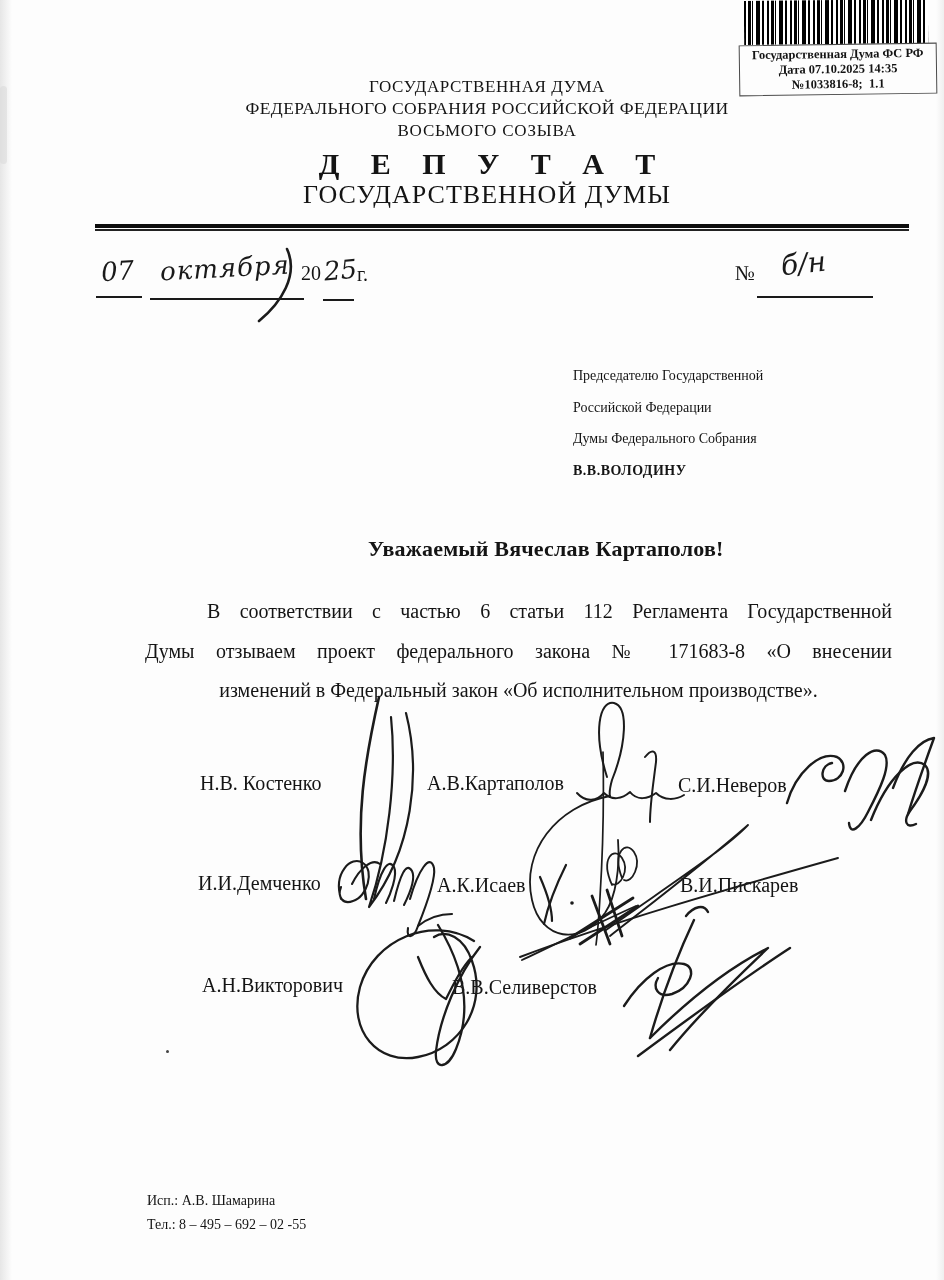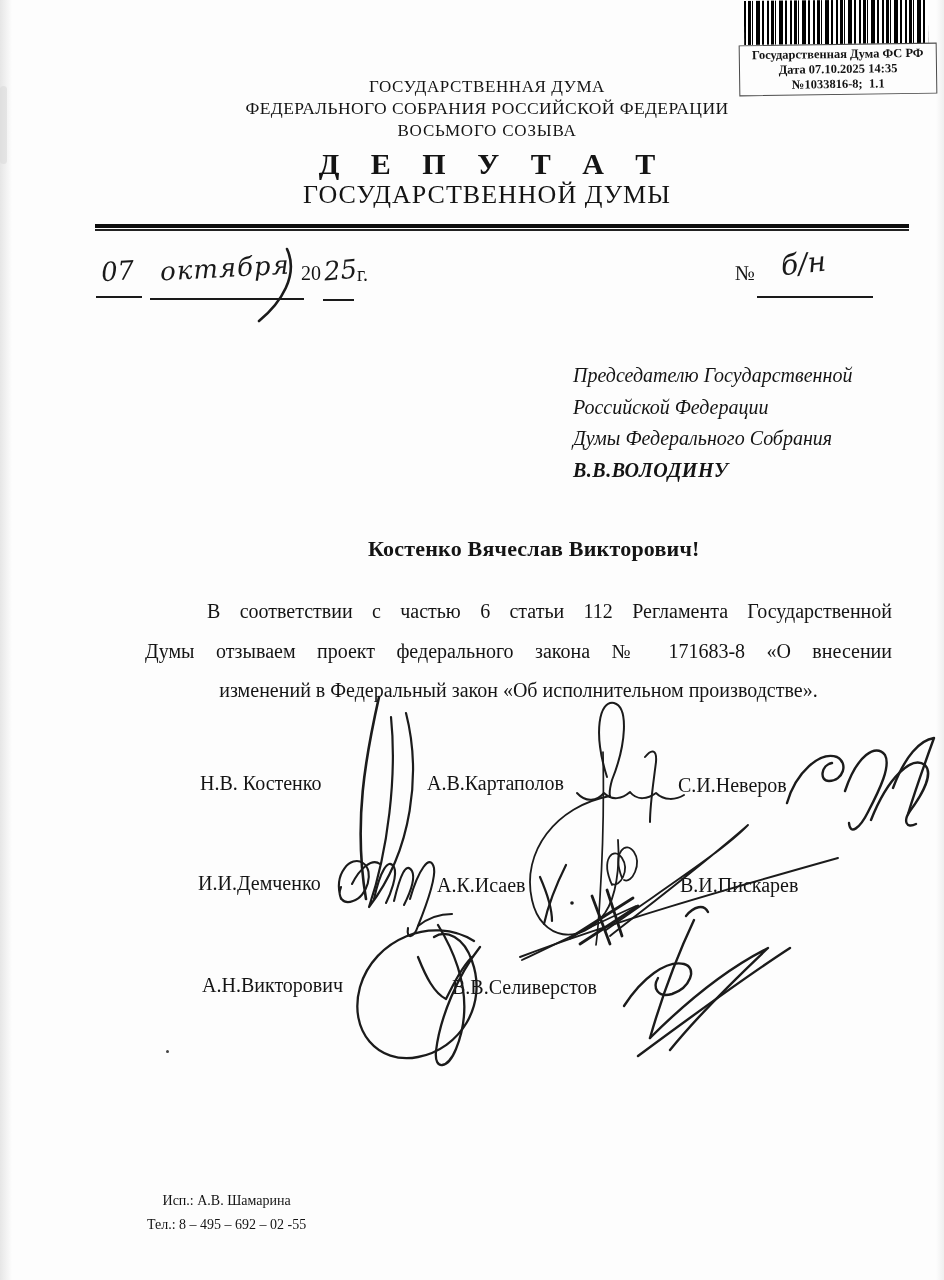--- a/index.html
+++ b/index.html
@@ -50,21 +50,21 @@
   .dl-year{left:324px;top:255px;font-size:26px;transform:rotate(-5deg);}
   .dl-suffix{left:357px;top:263px;}
   .u-day{left:96px;top:296px;width:46px;}
   .u-month{left:150px;top:298px;width:154px;}
   .u-year{left:323px;top:299px;width:31px;}
   .dl-no{left:735px;top:261px;font-size:21px;}
   .dl-noval{left:781px;top:247px;font-size:28px;transform:rotate(-6deg);}
   .u-no{left:757px;top:296px;width:116px;}
 
   
-  .addr{left:573px;top:360px;font-size:20px;line-height:31.5px;font-style:italic;}
+  .addr{left:573px;top:360px;font-size:14px;line-height:31.5px;}
   .addr .bold{font-weight:700;letter-spacing:.5px;}
 
   .salutation{left:368px;top:536px;font-size:22px;font-weight:700;letter-spacing:.2px;}
 
   
   .bodytext{left:145px;top:592px;width:747px;font-size:20px;line-height:39.5px;}
   .bodytext .jl{text-align:justify;text-align-last:justify;}
   .bodytext .first{text-indent:62px;}
   .bodytext .last{text-align:center;}
 
@@ -75,21 +75,21 @@
   .n-neverov{left:678px;top:774px;}
   .n-demchenko{left:198px;top:872px;}
   .n-isaev{left:437px;top:874px;}
   .n-piskarev{left:680px;top:874px;}
   .n-doroshenko{left:202px;top:974px;}
   .n-seliverstov{left:452px;top:976px;}
 
   .ink{left:0;top:0;pointer-events:none;}
 
   
-  .footer{left:147px;top:1189px;font-size:14px;line-height:24px;text-align:center;}
+  .footer{left:147px;top:1189px;font-size:14px;line-height:24px;}
 </style>
 </head>
 <body>
 
 <div class="abs edge-left"></div>
 <div class="abs edge-right"></div>
 <div class="abs smudge"></div>
 <div class="abs speck"></div>
 
 <div class="abs barcode"></div>
@@ -124,21 +124,21 @@
 <span class="abs hand dl-noval">б/н</span>
 <div class="abs u u-no"></div>
 
 <div class="abs addr">
   <div>Председателю Государственной</div>
   <div>Российской Федерации</div>
   <div>Думы Федерального Собрания</div>
   <div class="bold">В.В.ВОЛОДИНУ</div>
 </div>
 
-<div class="abs salutation">Костенко Вячеслав Викторович!</div>
+<div class="abs salutation">Уважаемый Вячеслав Картаполов!</div>
 
 <div class="abs bodytext">
   <div class="jl first">В соответствии с частью 6 статьи 112 Регламента Государственной</div>
   <div class="jl">Думы отзываем проект федерального закона № 171683-8 «О внесении</div>
   <div class="last">изменений в Федеральный закон «Об исполнительном производстве».</div>
 </div>
 
 <span class="abs sig-name n-kostenko">Н.В. Костенко</span>
 <span class="abs sig-name n-kartapolov">А.В.Картаполов</span>
 <span class="abs sig-name n-neverov">С.И.Неверов</span>

